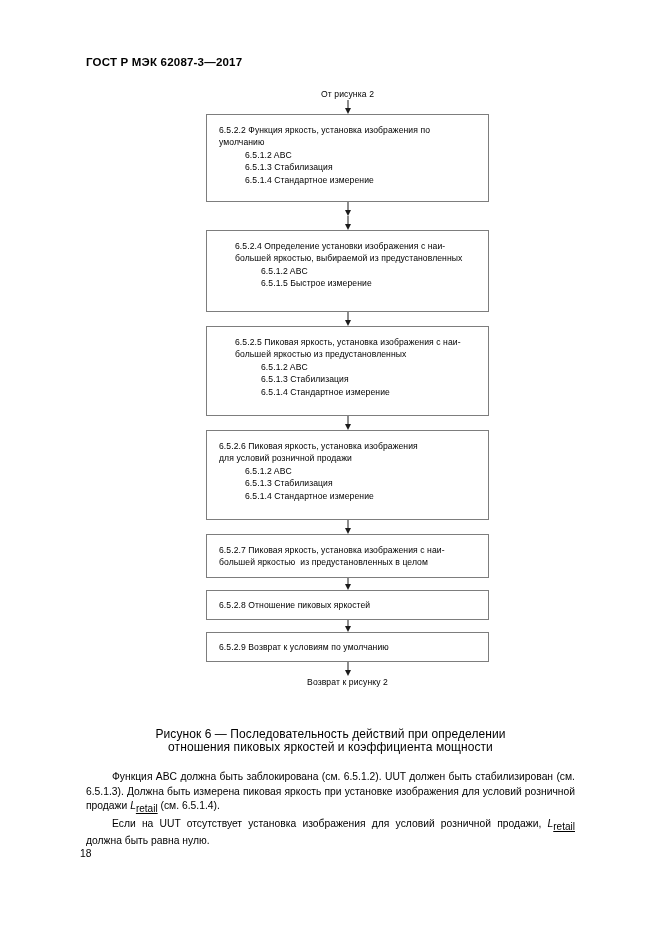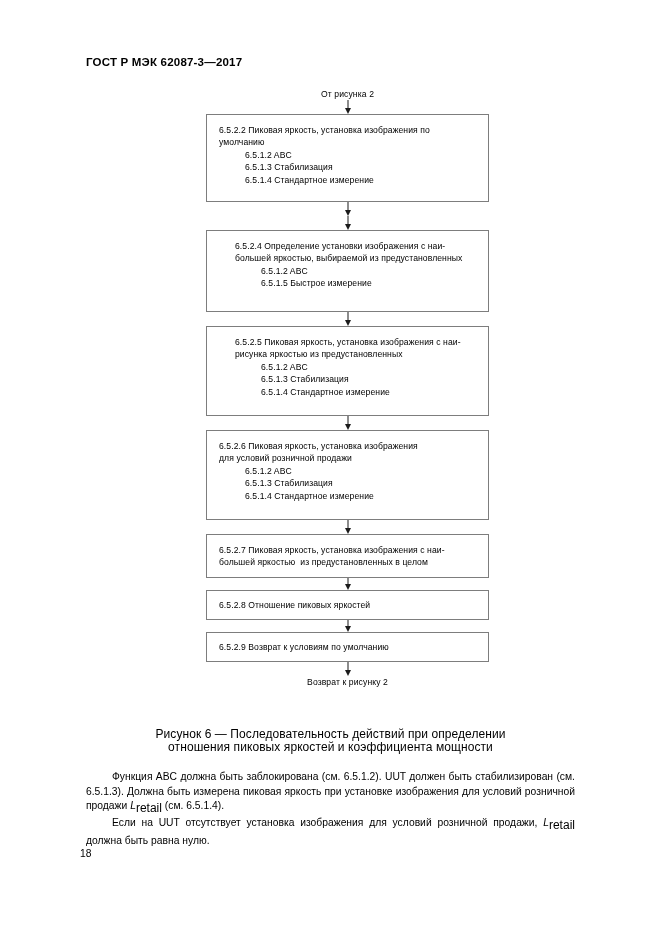--- a/index.html
+++ b/index.html
@@ -133,23 +133,24 @@
     letter-spacing: 0.01px;
   }
   .body-text p {
     margin: 0;
     text-indent: 26px;
   }
   .var-italic {
     font-style: italic;
   }
   .subscript {
-    font-size: 12px;
+    font-size: 10px;
     vertical-align: -0.28em;
     font-style: normal;
+    text-decoration: underline;
   }
 
   
   .folio {
     position: absolute;
     left: 80px;
     top: 848px;
     font-size: 10.3px;
   }
 </style>
@@ -160,21 +161,21 @@
 
   <div class="doc-header">ГОСТ Р МЭК 62087-3—2017</div>
 
   <div class="flow">
 
     <div class="flow-label">От рисунка 2</div>
 
     <div class="connector"></div>
 
     <div class="flow-box tall-a">
-      <div class="line">6.5.2.2 Пиковая яркость, установка изображения по</div>
+      <div class="line">6.5.2.2 Функция яркость, установка изображения по</div>
       <div class="line">умолчанию</div>
       <div class="line sub">6.5.1.2 ABC</div>
       <div class="line sub">6.5.1.3 Стабилизация</div>
       <div class="line sub">6.5.1.4 Стандартное измерение</div>
     </div>
 
     <div class="connector"></div>
 
 
     <div class="connector"></div>
@@ -183,21 +184,21 @@
       <div class="line">6.5.2.4 Определение установки изображения с наи-</div>
       <div class="line">большей яркостью, выбираемой из предустановленных</div>
       <div class="line sub">6.5.1.2 ABC</div>
       <div class="line sub">6.5.1.5 Быстрое измерение</div>
     </div>
 
     <div class="connector"></div>
 
     <div class="flow-box tall-c">
       <div class="line">6.5.2.5 Пиковая яркость, установка изображения с наи-</div>
-      <div class="line">рисунка яркостью из предустановленных</div>
+      <div class="line">большей яркостью из предустановленных</div>
       <div class="line sub">6.5.1.2 ABC</div>
       <div class="line sub">6.5.1.3 Стабилизация</div>
       <div class="line sub">6.5.1.4 Стандартное измерение</div>
     </div>
 
     <div class="connector"></div>
 
     <div class="flow-box tall-d">
       <div class="line">6.5.2.6 Пиковая яркость, установка изображения</div>
       <div class="line">для условий розничной продажи</div>

